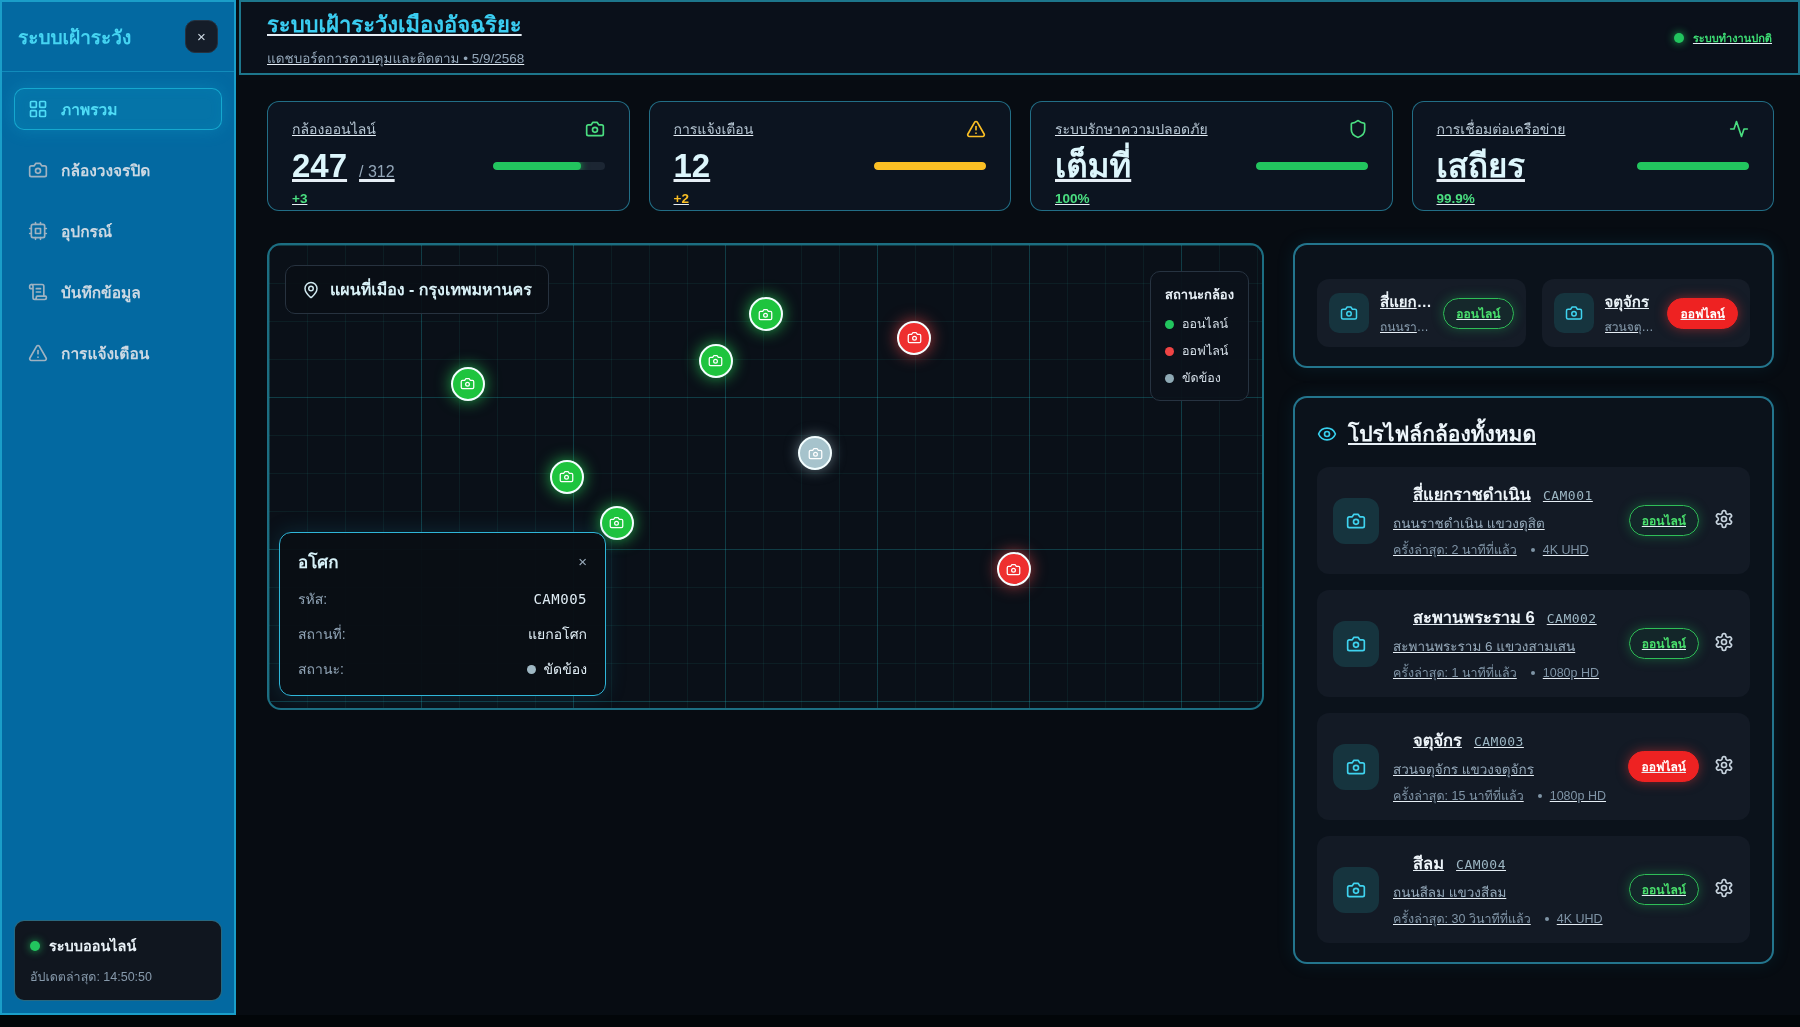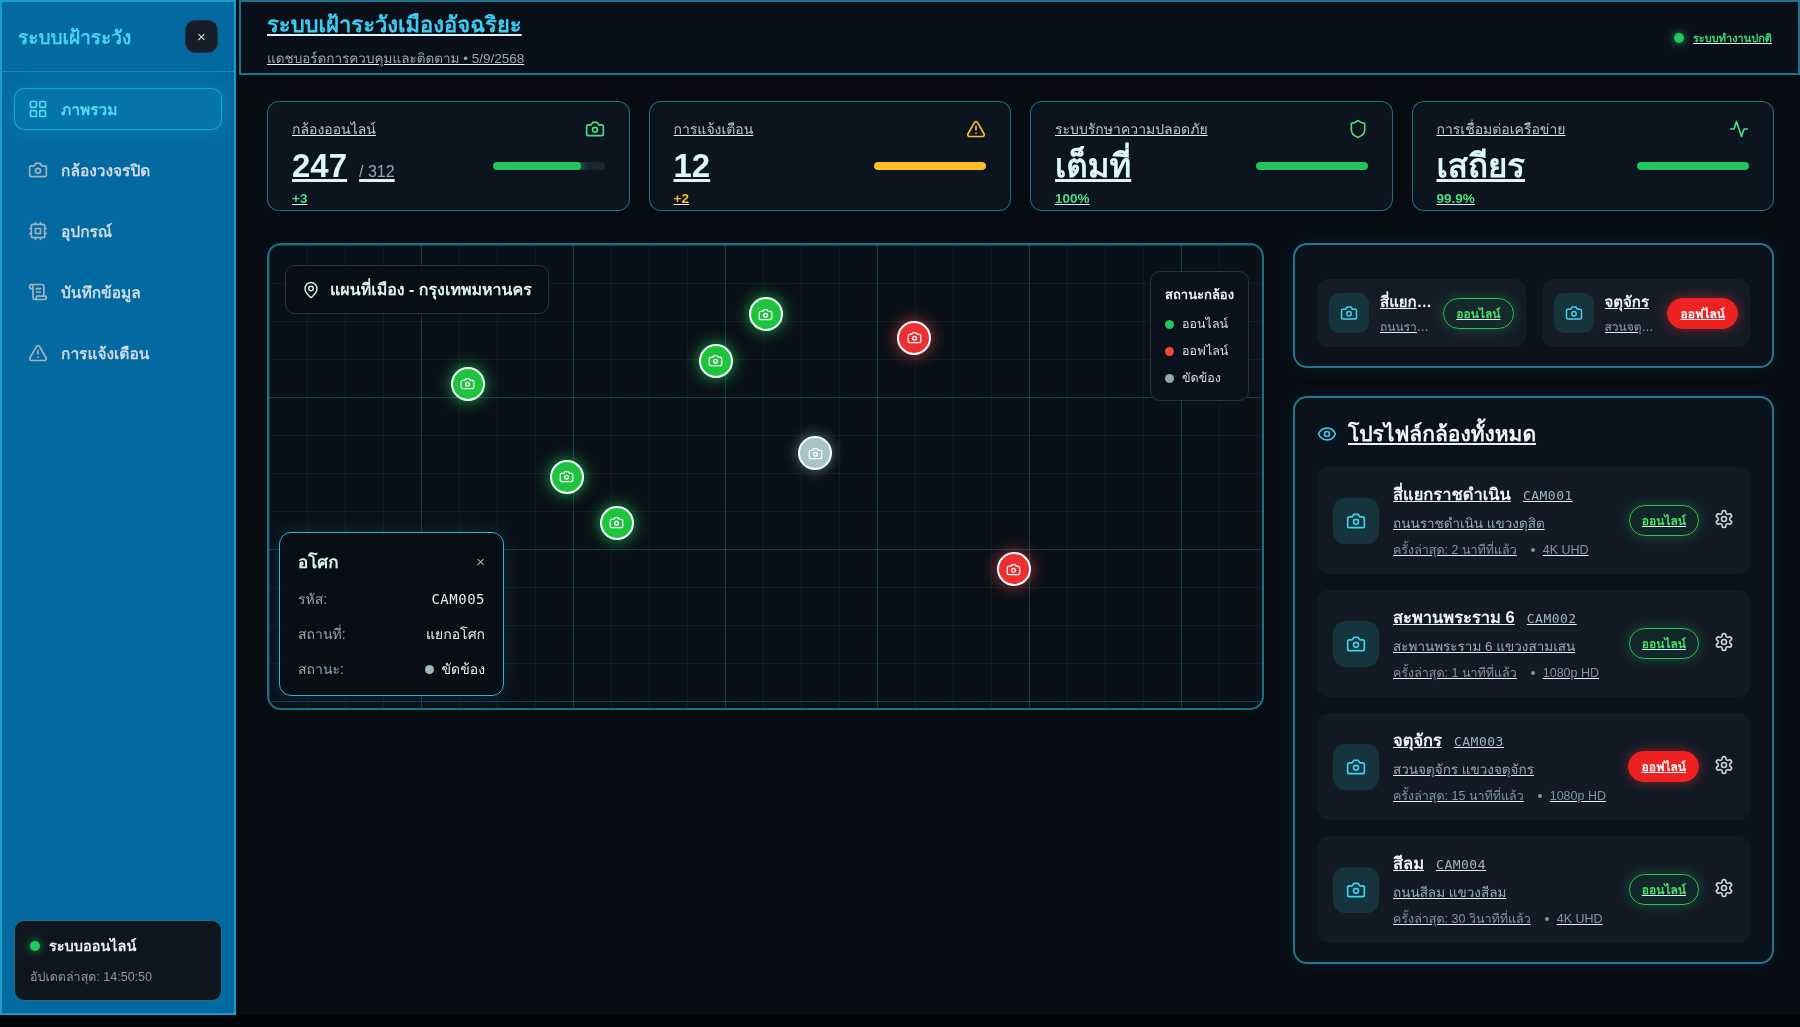--- a/index.html
+++ b/index.html
@@ -119,21 +119,21 @@
     position:absolute; z-index:2; width:34px; height:34px; margin:-17px 0 0 -17px;
     border-radius:50%; border:2.5px solid #f3feff;
     display:flex; align-items:center; justify-content:center; cursor:pointer;
   }
   .marker svg { width:15px; height:15px; color:#ffffff; }
   .marker[data-status="online"]  { background:#1ec43e; box-shadow:0 0 16px rgba(42,224,91,.75); }
   .marker[data-status="offline"] { background:#ee2f2f; box-shadow:0 0 16px rgba(248,72,72,.7); }
   .marker[data-status="fault"]   { background:#a6c3cc; box-shadow:0 0 14px rgba(166,195,204,.55); }
 
   .popup {
-    position:absolute; left:10px; bottom:12px; z-index:4; width:225px;
+    position:absolute; left:10px; bottom:12px; z-index:4; width:327px;
     background:rgba(9,14,21,.97); border:1.5px solid #2fb6d9; border-radius:12px;
     padding:15px 18px; box-shadow:0 0 20px rgba(20,120,150,.25);
   }
   .popup-head { display:flex; justify-content:space-between; align-items:center; }
   .popup h3 { margin:0; font-size:17px; color:#d7f1f8; }
   .p-close { background:none; border:none; color:#9aabbb; font-size:15px; cursor:pointer; padding:0; }
   .p-row { display:flex; justify-content:space-between; align-items:center; margin-top:13px; font-size:14px; }
   .p-label { color:#90a4b6; }
   .p-val { color:#e0edf5; }
   .p-status { display:flex; align-items:center; gap:8px; }
@@ -174,21 +174,21 @@
     box-shadow:0 0 12px rgba(238,51,51,.5);
   }
 
   .pf-panel { margin-top:28px; min-height:510px; }
   .pf-items { display:flex; flex-direction:column; gap:16px; margin-top:17px; }
   .pf-item { display:flex; align-items:center; gap:14px; background:#131a25; border-radius:12px; padding:14px 16px; }
   .pf-item .cam-sq { width:46px; height:46px; border-radius:12px; }
   .pf-item .cam-sq svg { width:20px; height:20px; }
   .pf-mid { flex:1; min-width:0; }
   .pf-name-row { display:flex; align-items:baseline; gap:12px; }
-  .pf-name { font-size:16.5px; font-weight:bold; color:#edf4f9; white-space:nowrap; }
+  .pf-name { font-size:16.5px; font-weight:bold; color:#edf4f9; white-space:nowrap;margin-left:20px; }
   .pf-id { font-size:13px; color:#9cb6c3; }
   .pf-addr { font-size:13.5px; color:#94a8b9; margin-top:5px; white-space:nowrap; overflow:hidden; text-overflow:ellipsis; }
   .pf-meta { font-size:12.5px; color:#7f94a6; margin-top:6px; display:flex; align-items:center; }
   .meta-dot { width:4px; height:4px; border-radius:50%; background:#7f94a6; margin:0 8px 0 14px; flex-shrink:0; }
   .pf-right { display:flex; align-items:center; gap:15px; flex-shrink:0; }
   .gear-btn { background:none; border:none; padding:0; color:#c7d3de; cursor:pointer; }
   .gear-btn svg { width:20px; height:20px; }
 </style>
 </head>
 <body>

